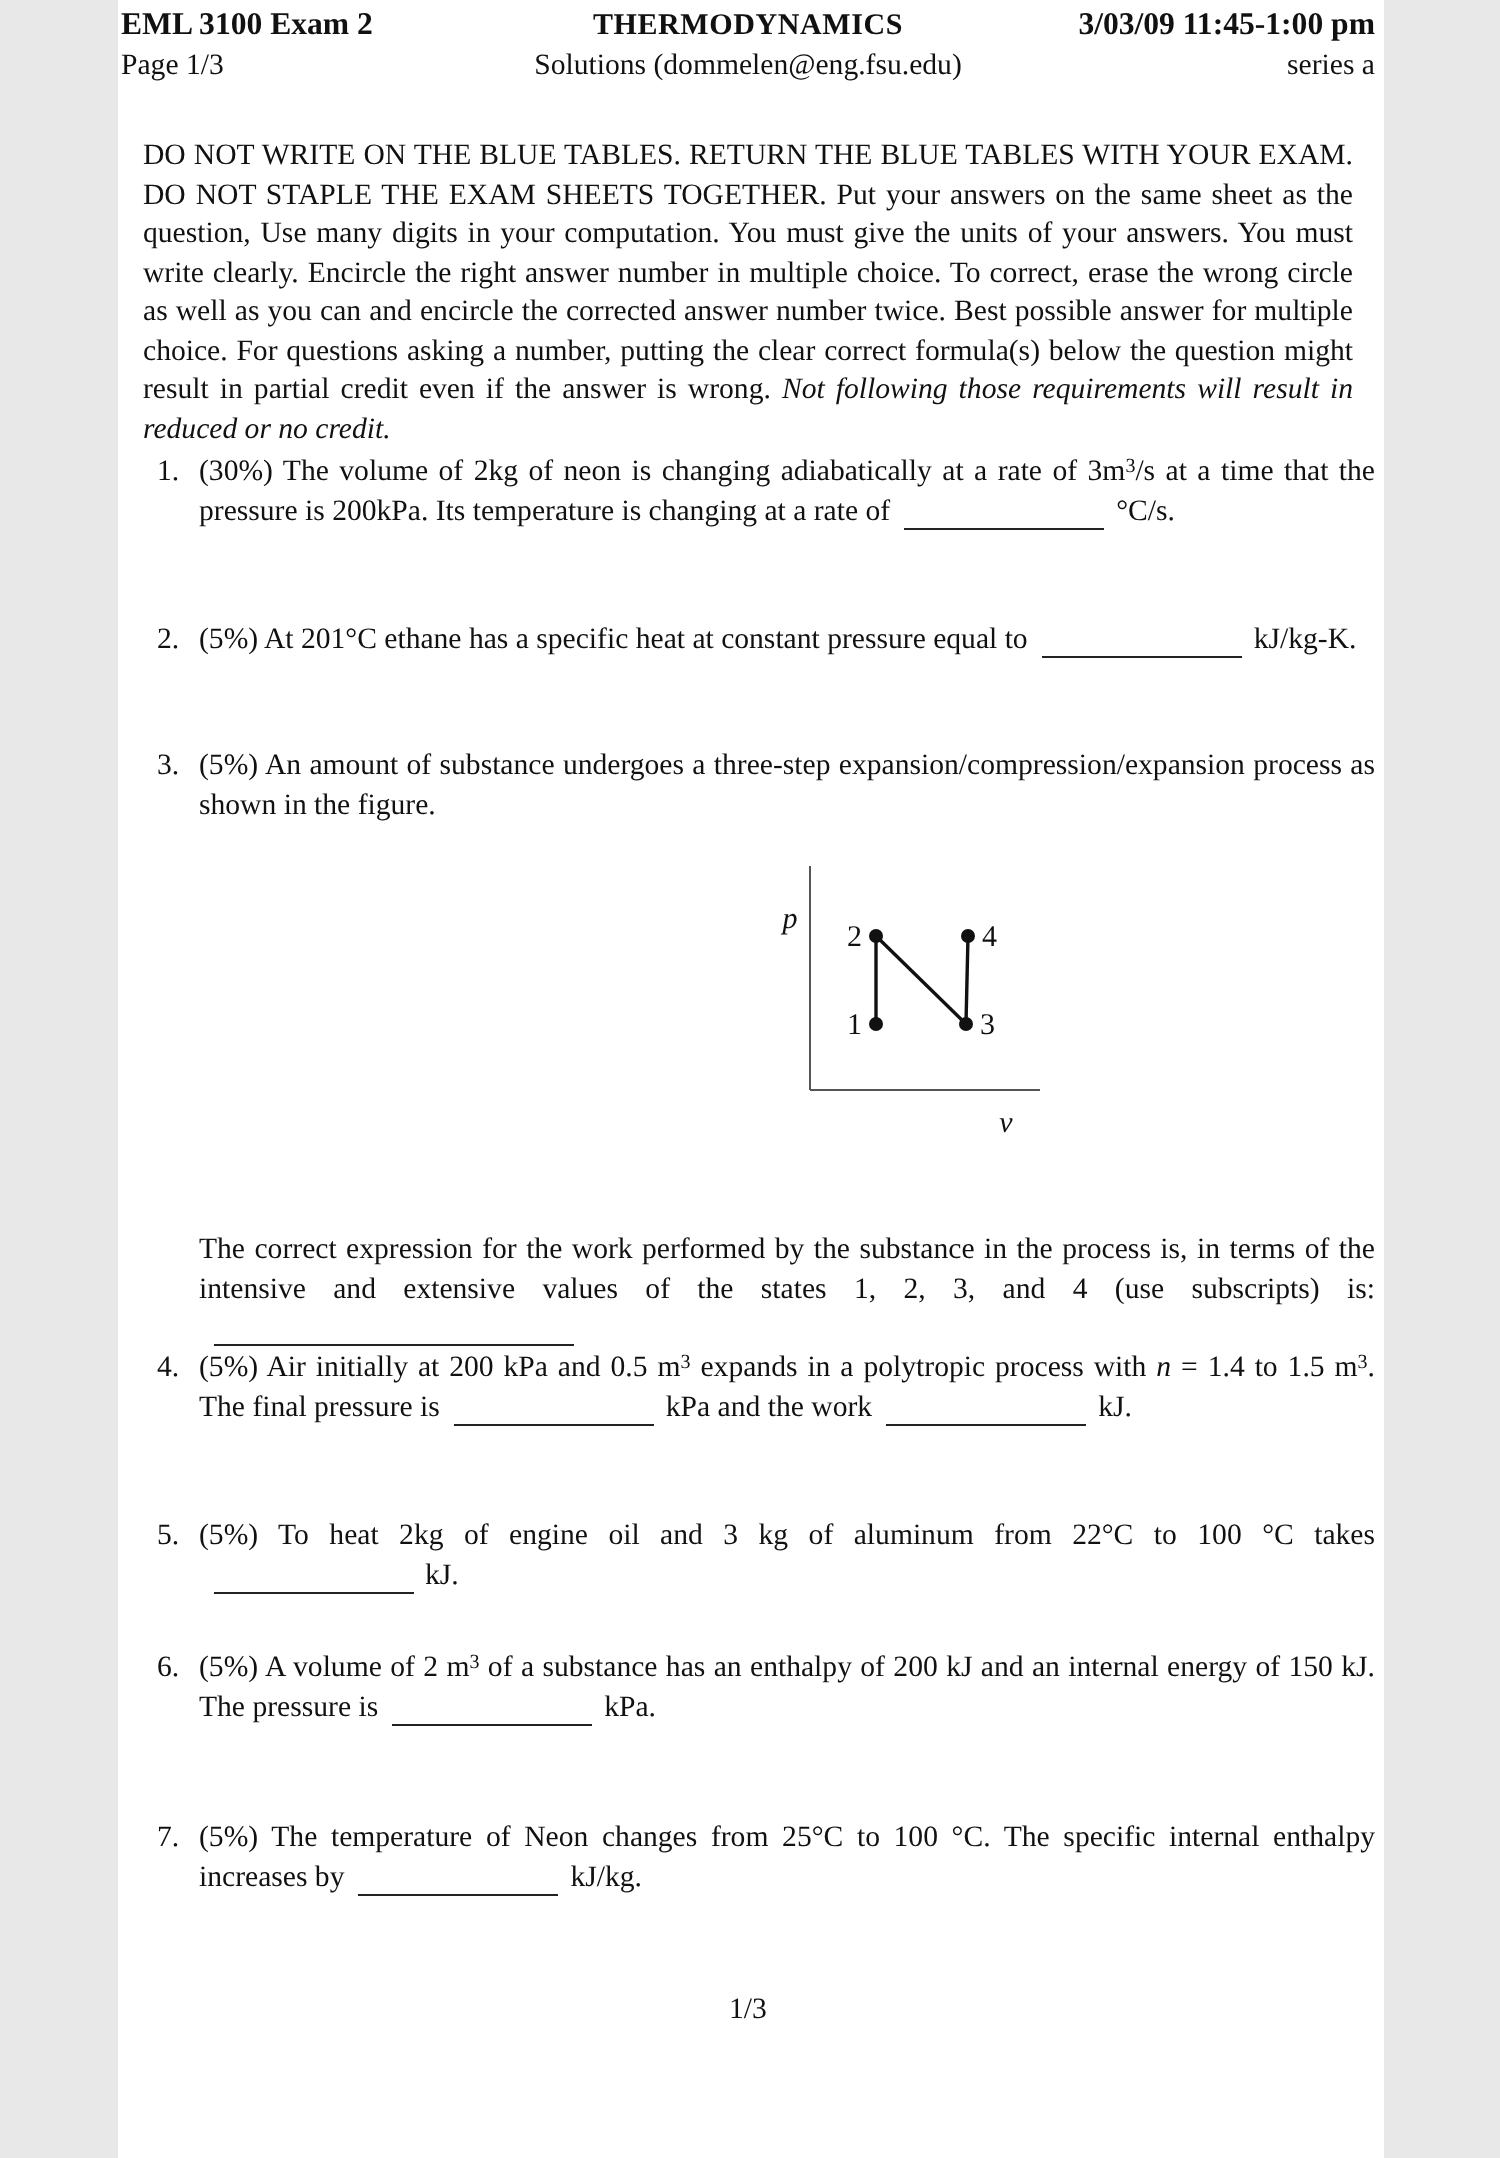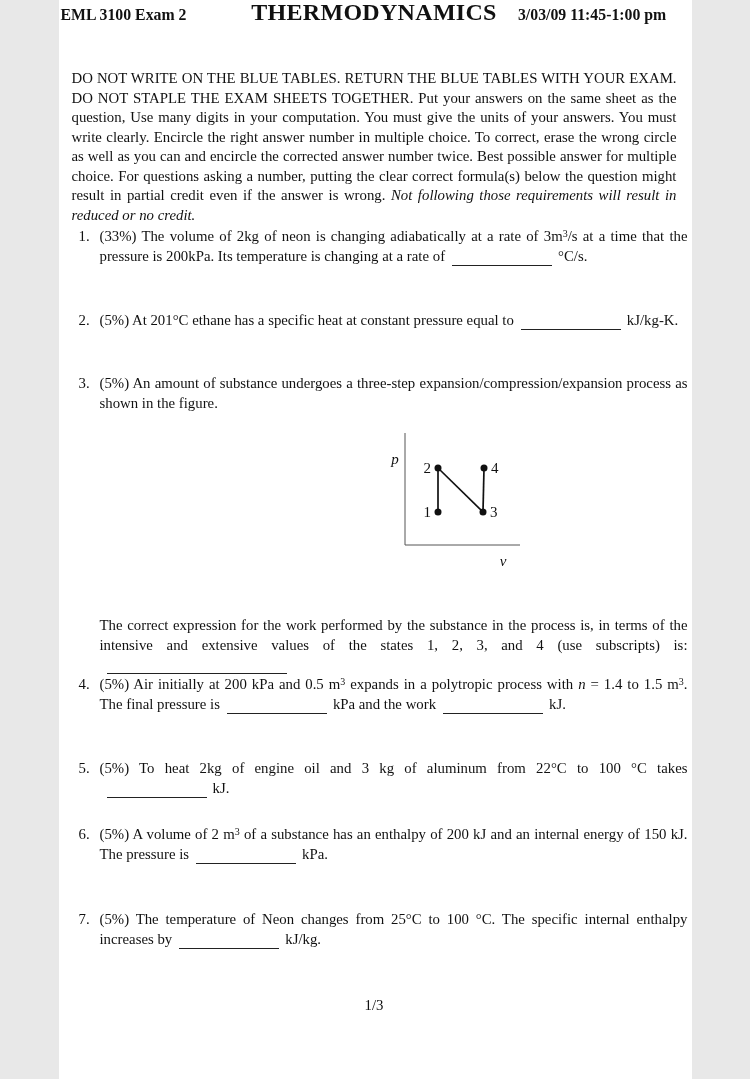--- a/index.html
+++ b/index.html
@@ -15,23 +15,23 @@
     line-height: 19.5px;
     overflow: hidden;
   }
   .abs { position: absolute; left: 2px; right: 4px; }
 
   
   .header { top: 3px; }
   .h-row { display: grid; grid-template-columns: 1fr auto 1fr; align-items: baseline; }
   .h-left  { text-align: left; }
   .h-center{ text-align: center; }
-  .h-right { text-align: center; }
+  .h-right { text-align: right; }
   .bold { font-weight: bold; }
-  .exam-title { font-size: 24px; letter-spacing: 0.3px; }
+  .exam-title { font-size: 15px; letter-spacing: 0.3px; }
   .h-row .bold:not(.exam-title) { font-size: 15.8px; }
 
   
   .instructions { top: 58px; text-align: justify; margin: 11px; }
   .instructions i { font-style: italic; }
 
   
   .question { display: flex; padding-left: 18px; }
   .qnum { width: 21px; flex-shrink: 0; }
   .qbody { flex: 1; text-align: justify; }
@@ -65,27 +65,32 @@
 <body>
 
 <div class="page">
 
   <div class="abs header">
     <div class="h-row">
       <div class="h-left bold">EML 3100 Exam 2</div>
       <div class="h-center bold exam-title">THERMODYNAMICS</div>
       <div class="h-right bold">3/03/09 11:45-1:00 pm</div>
     </div>
+    <div class="h-row">
+      <div class="h-left">Page 1/3</div>
+      <div class="h-center">Solutions (dommelen@eng.fsu.edu)</div>
+      <div class="h-right">series a</div>
+    </div>
   </div>
 
   <p class="abs instructions"><span>DO NOT WRITE ON THE BLUE TABLES. RETURN THE BLUE TABLES WITH YOUR EXAM. DO NOT STAPLE THE EXAM SHEETS TOGETHER. Put your answers on the same sheet as the question, Use many digits in your computation. You must give the units of your answers. You must write clearly. Encircle the right answer number in multiple choice. To correct, erase the wrong circle as well as you can and encircle the corrected answer number twice. Best possible answer for multiple choice. For questions asking a number, putting the clear correct formula(s) below the question might result in partial credit even if the answer is wrong. </span><i>Not following those requirements will result in reduced or no credit.</i></p>
 
   <div class="abs question" style="top:227px">
     <span class="qnum">1.</span>
-    <div class="qbody"><span>(33%) The volume of 2kg of neon is changing adiabatically at a rate of 3m</span><sup class="msup">3</sup><span>/s at a time that the pressure is 200kPa. Its temperature is changing at a rate of</span><span class="blank"></span><span>°C/s.</span></div>
+    <div class="qbody"><span>(30%) The volume of 2kg of neon is changing adiabatically at a rate of 3m</span><sup class="msup">3</sup><span>/s at a time that the pressure is 200kPa. Its temperature is changing at a rate of</span><span class="blank"></span><span>°C/s.</span></div>
   </div>
 
   <div class="abs question" style="top:311px">
     <span class="qnum">2.</span>
     <div class="qbody"><span>(5%) At 201°C ethane has a specific heat at constant pressure equal to</span><span class="blank"></span><span>kJ/kg-K.</span></div>
   </div>
 
   <div class="abs question" style="top:374px">
     <span class="qnum">3.</span>
     <div class="qbody"><span>(5%) An amount of substance undergoes a three-step expansion/compression/expansion process as shown in the figure.</span></div>

